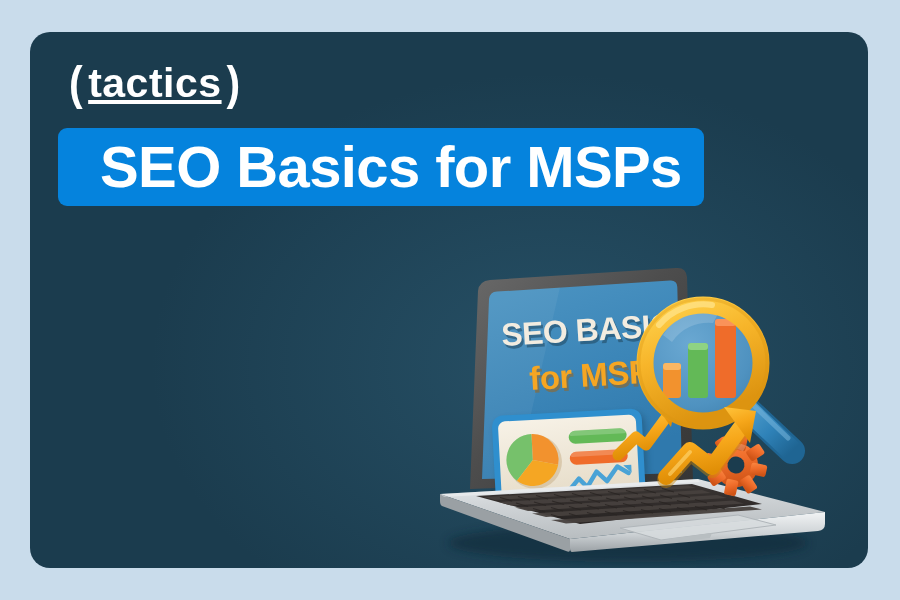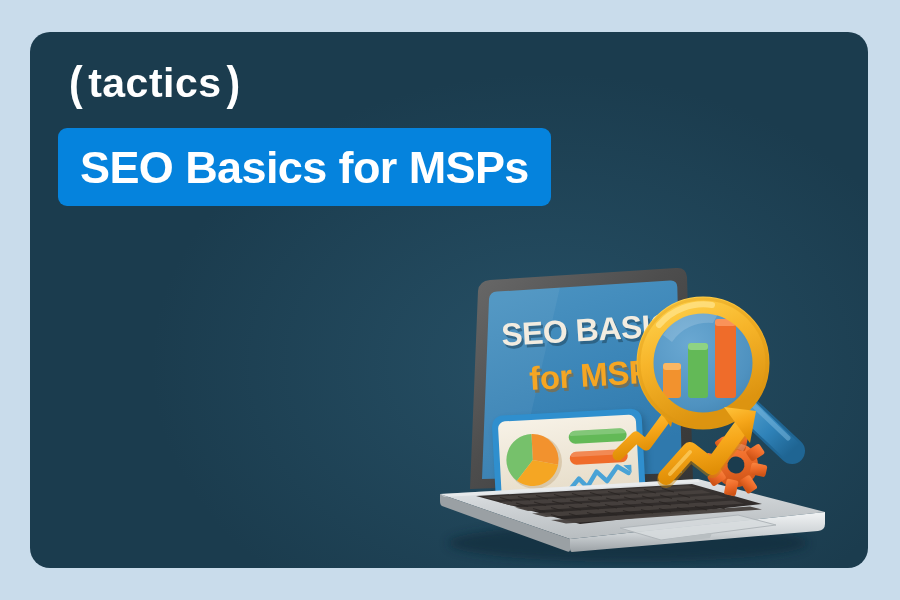--- a/index.html
+++ b/index.html
@@ -48,20 +48,21 @@
     position: absolute;
     left: 34px;
     top: 31px;
     color: #ffffff;
     font-size: 41px;
     font-weight: 700;
     letter-spacing: 0.5px;
     line-height: 1;
     white-space: nowrap;
     z-index: 5;
+    text-decoration: underline;
   }
   #eyebrow .brk {
     display: inline-block;
     font-weight: 700;
     transform: scaleY(1.12);
     margin: 0 5px;
   }
 
   
   #title-banner {
@@ -71,25 +72,26 @@
     height: 78px;
     padding: 0 22px;
     background: #0583dd;
     border-radius: 9px;
     display: flex;
     align-items: center;
     z-index: 5;
   }
   #title-text {
     color: #ffffff;
-    font-size: 45px;
+    font-size: 58px;
     font-weight: 700;
     letter-spacing: -0.6px;
     line-height: 1;
     white-space: nowrap;
+    margin-left: 20px;
   }
 
   
   #illus {
     position: absolute;
     left: 390px;
     top: 215px;
     width: 420px;
     height: 320px;
     z-index: 3;

